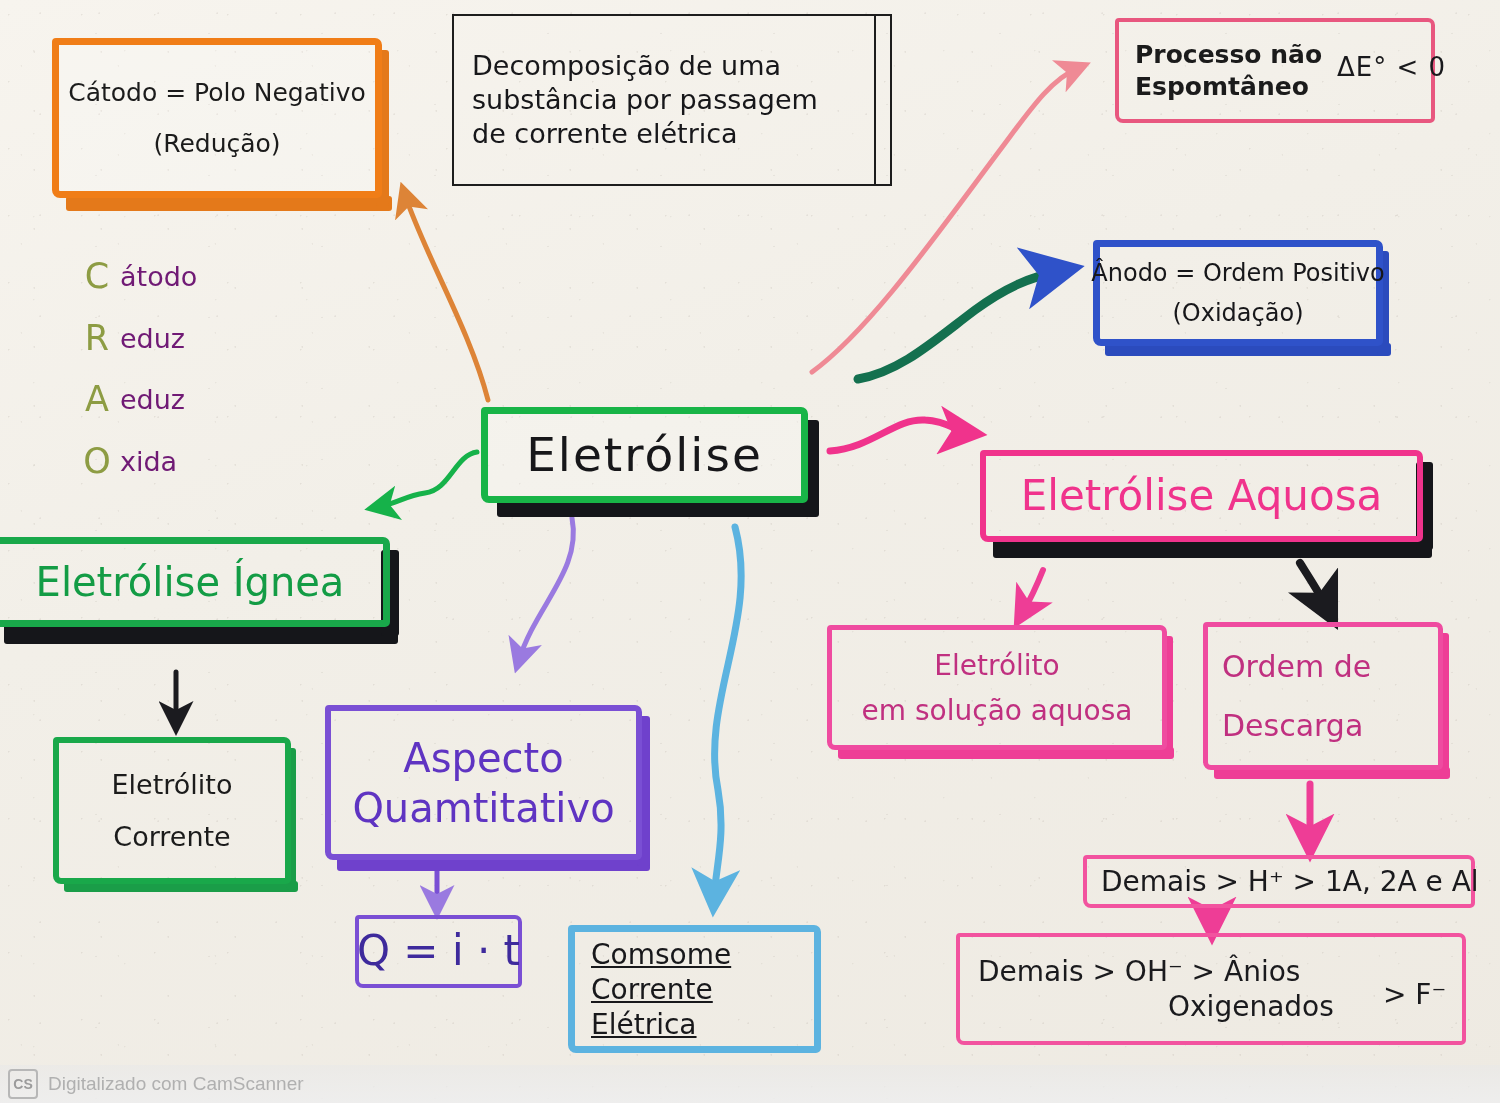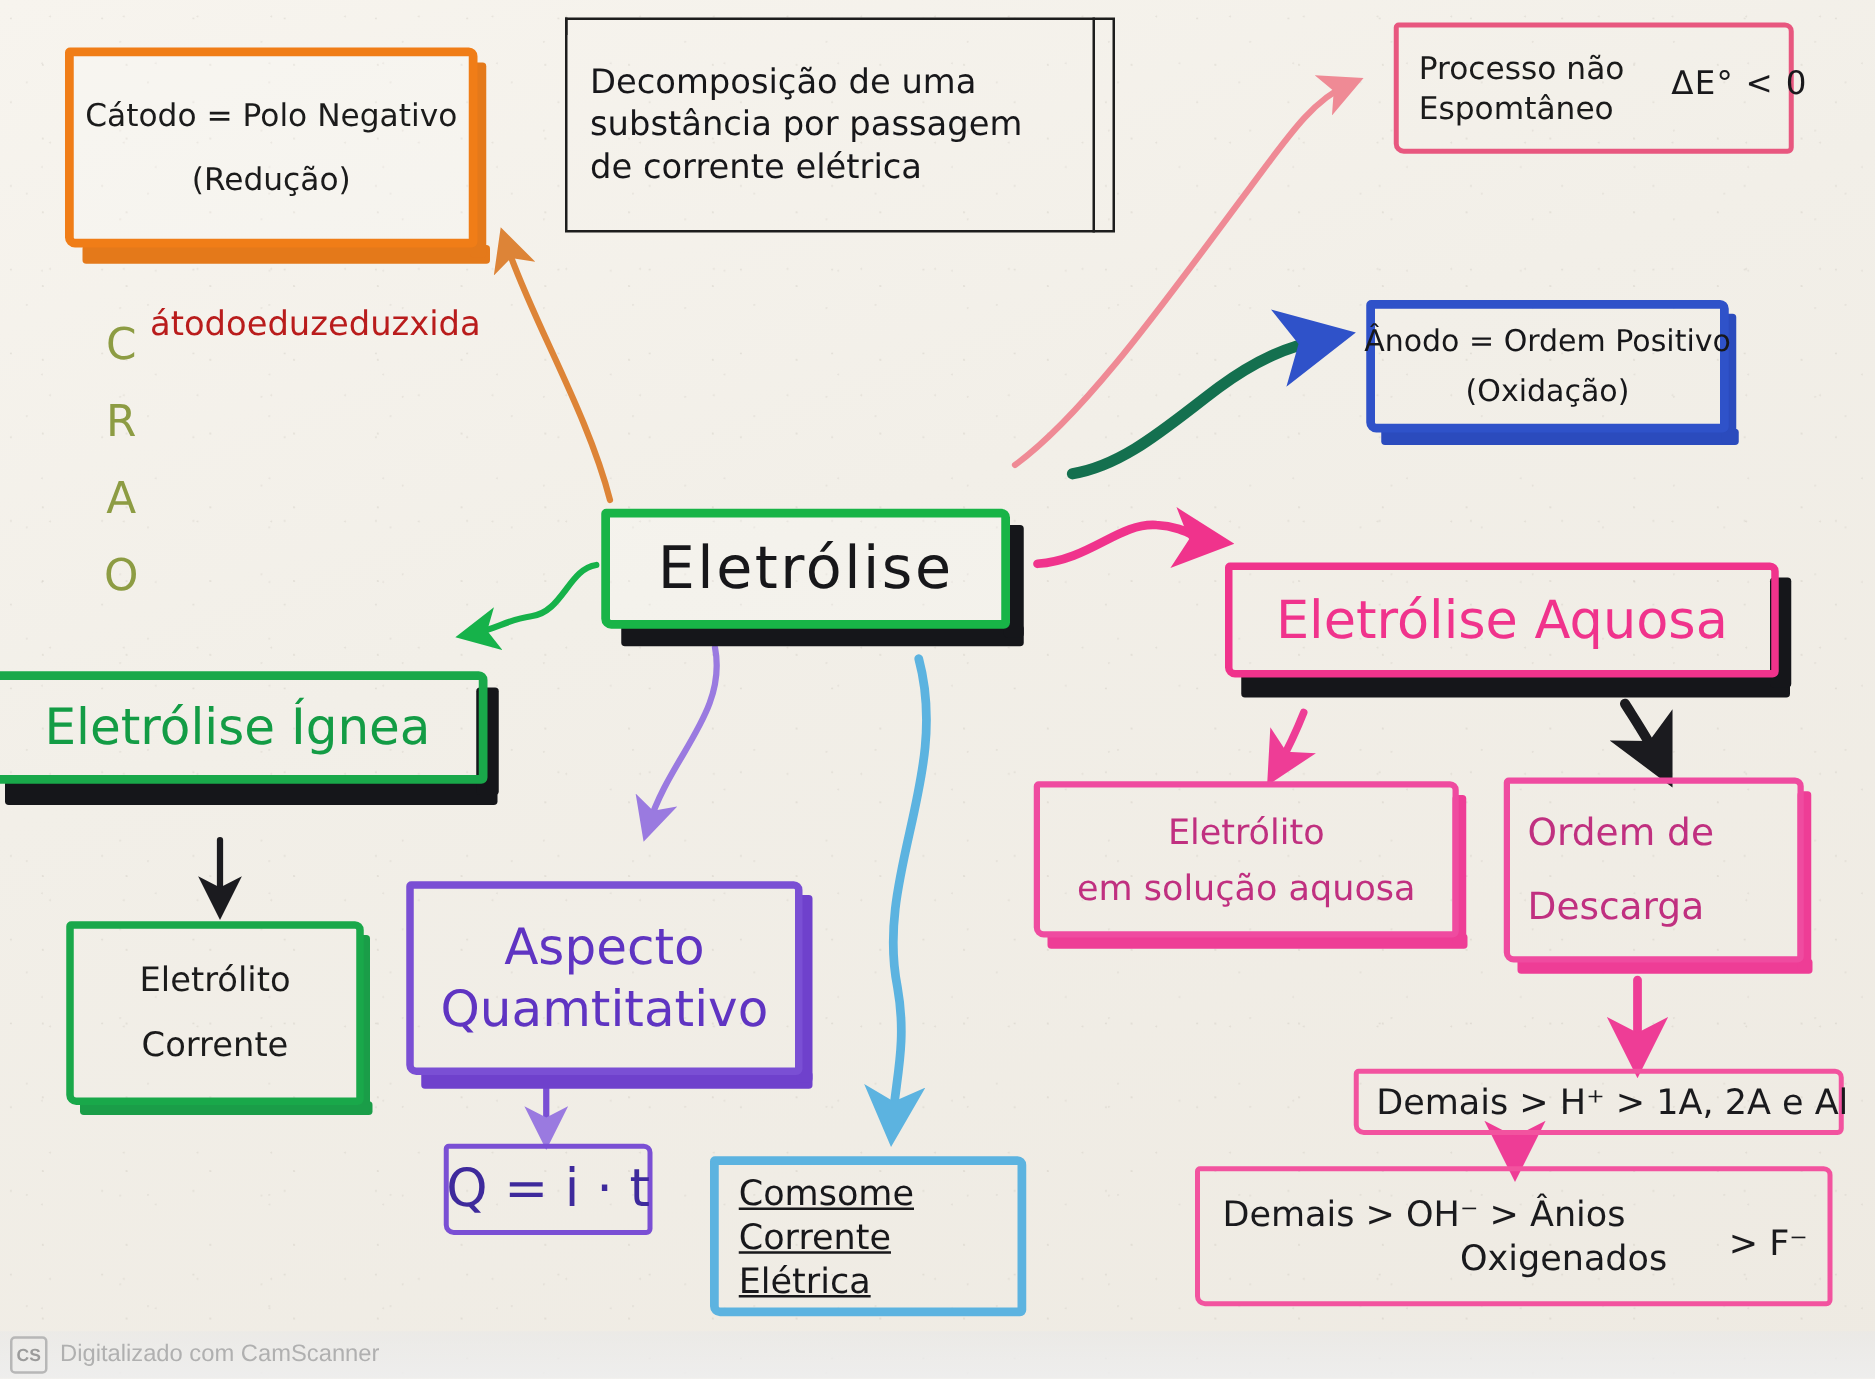--- a/index.html
+++ b/index.html
@@ -89,32 +89,32 @@
     border: 2px solid #9aa84b;
     background: transparent;
   }
   #crao-letters {
     position: absolute; left: 78px; top: 246px; width: 38px; height: 246px;
     display: flex; flex-direction: column; justify-content: space-around; align-items: center;
     color: #8d9c43; font-size: 35px; line-height: 1;
   }
   #crao-words {
     position: absolute; left: 120px; top: 246px; width: 150px; height: 246px;
-    display: flex; flex-direction: row; justify-content: space-around; align-items: flex-start;
-    color: #b91c1c; font-size: 27px; line-height: 1;
+    display: flex; flex-direction: column; justify-content: space-around; align-items: flex-start;
+    color: #701a75; font-size: 27px; line-height: 1;
   }
 
   
   #nonspont-box {
     left: 1115px; top: 18px; width: 320px; height: 105px;
     border: 4px solid #e8577f;
     color: #1b1b1b; font-size: 25px;
     align-items: flex-start; padding-left: 16px;
   }
-  #nonspont-box .ln { text-align: center; }
+  #nonspont-box .ln { text-align: center; font-weight: bold; }
   #deltae-label {
     position: absolute; left: 1337px; top: 52px;
     color: #19191c; font-size: 26px; letter-spacing: 1px;
   }
 
   
   #anode-box {
     left: 1093px; top: 240px; width: 290px; height: 106px;
     border: 7px solid #2f52c9;
     color: #17171a; font-size: 24px;

